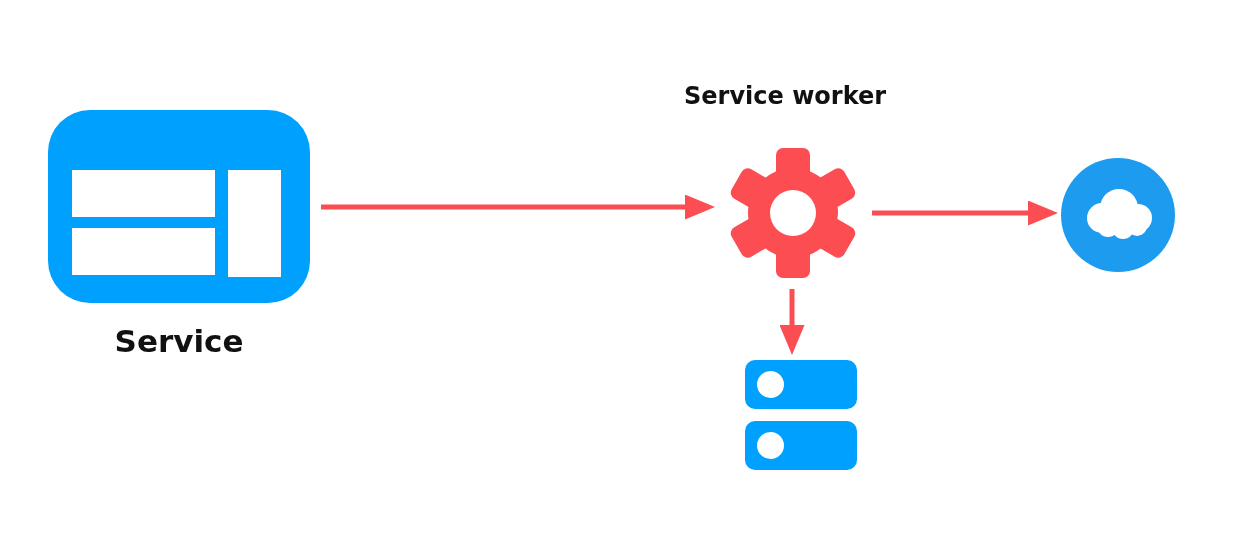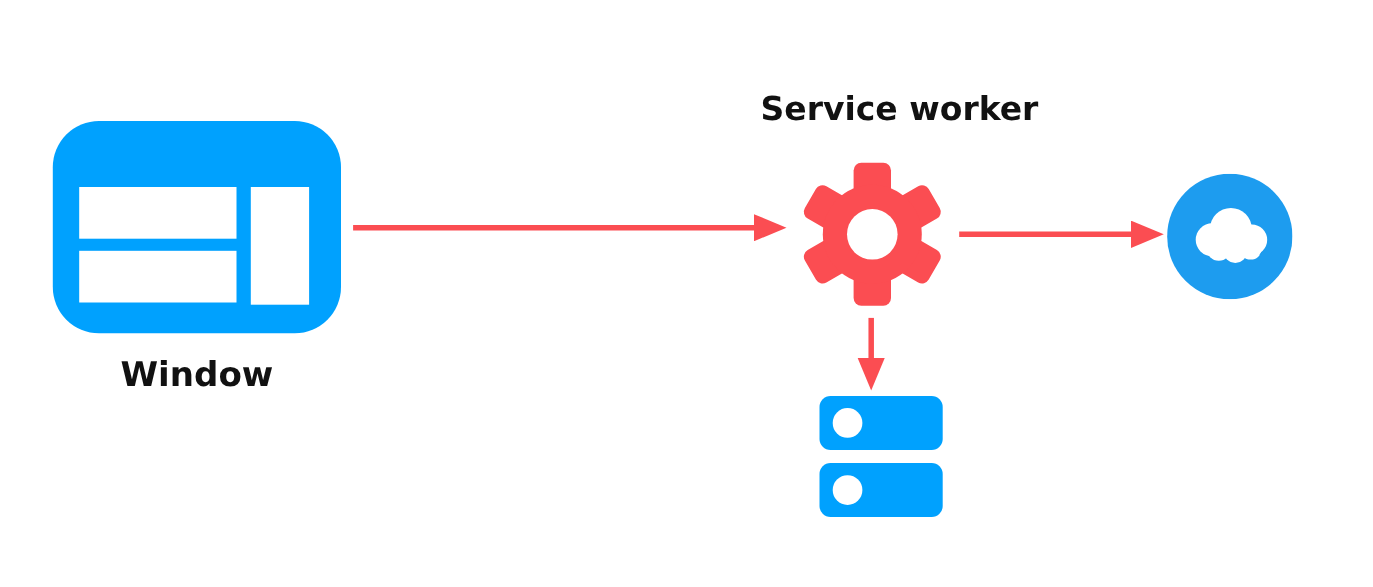--- a/index.html
+++ b/index.html
@@ -50,22 +50,22 @@
     font-size: 28px;
     line-height: 36px;
     font-weight: 700;
     color: #111111;
   }
 
   
   .sw-title {
     left: 684px; top: 82px;
     width: 260px;
-    text-align: right;
-    font-size: 30px;
+    text-align: left;
+    font-size: 24px;
     font-weight: 700;
     color: #111111;
   }
   .gear-wrap { left: 723px; top: 143px; width: 140px; height: 140px; }
 
   
   .cloud-wrap { left: 1061px; top: 158px; width: 114px; height: 114px; }
 
   
   .storage-wrap { left: 745px; top: 360px; width: 112px; height: 110px; }
@@ -96,21 +96,21 @@
 </head>
 <body>
 
 <div class="canvas">
 
   <div class="abs window-icon">
     <div class="bar bar-top"></div>
     <div class="bar bar-bottom"></div>
     <div class="bar bar-right"></div>
   </div>
-  <div class="abs window-label">Window</div>
+  <div class="abs window-label">Service</div>
 
 
   <div class="abs sw-title">Service worker</div>
 
   <div class="abs gear-wrap">
     <svg width="140" height="140" viewBox="0 0 140 140" aria-hidden="true">
       <g fill="#FB4D52">
         <g transform="rotate(0 70 70)">
             <rect x="53" y="5" width="34" height="48" rx="7"></rect>
           </g>

